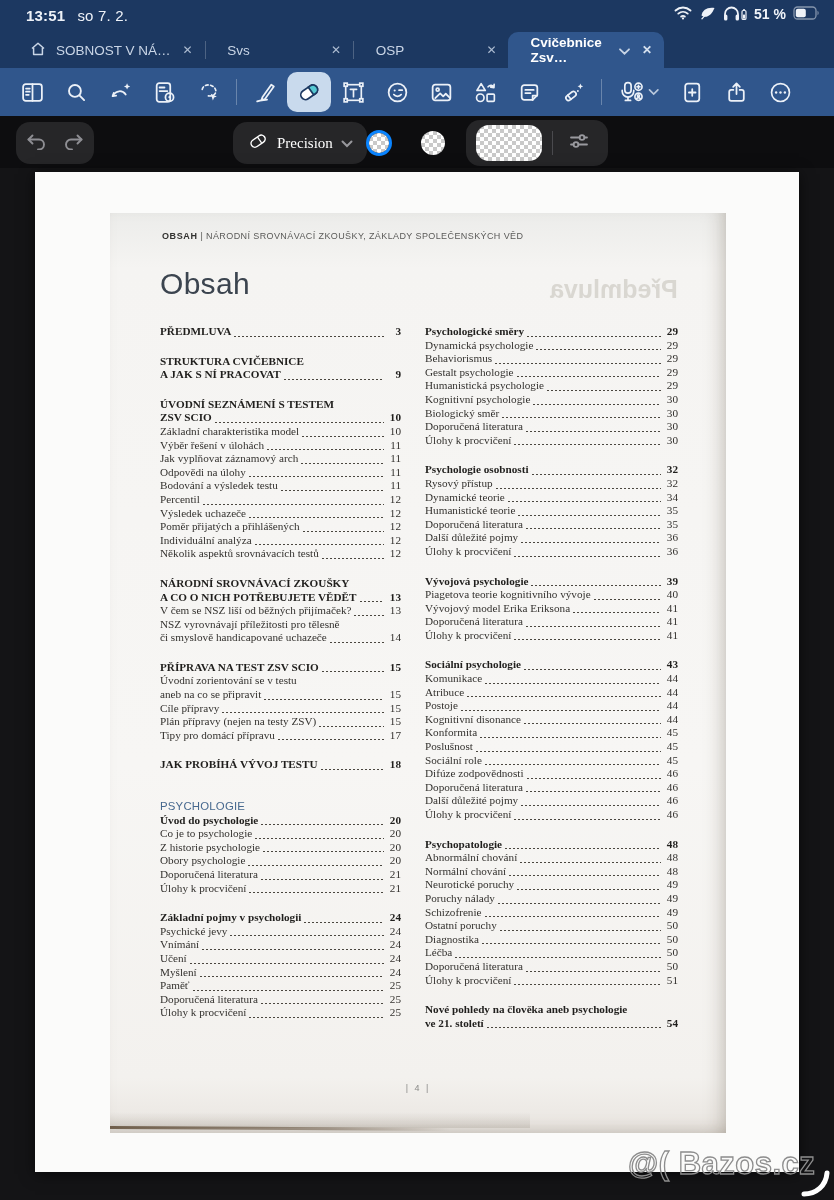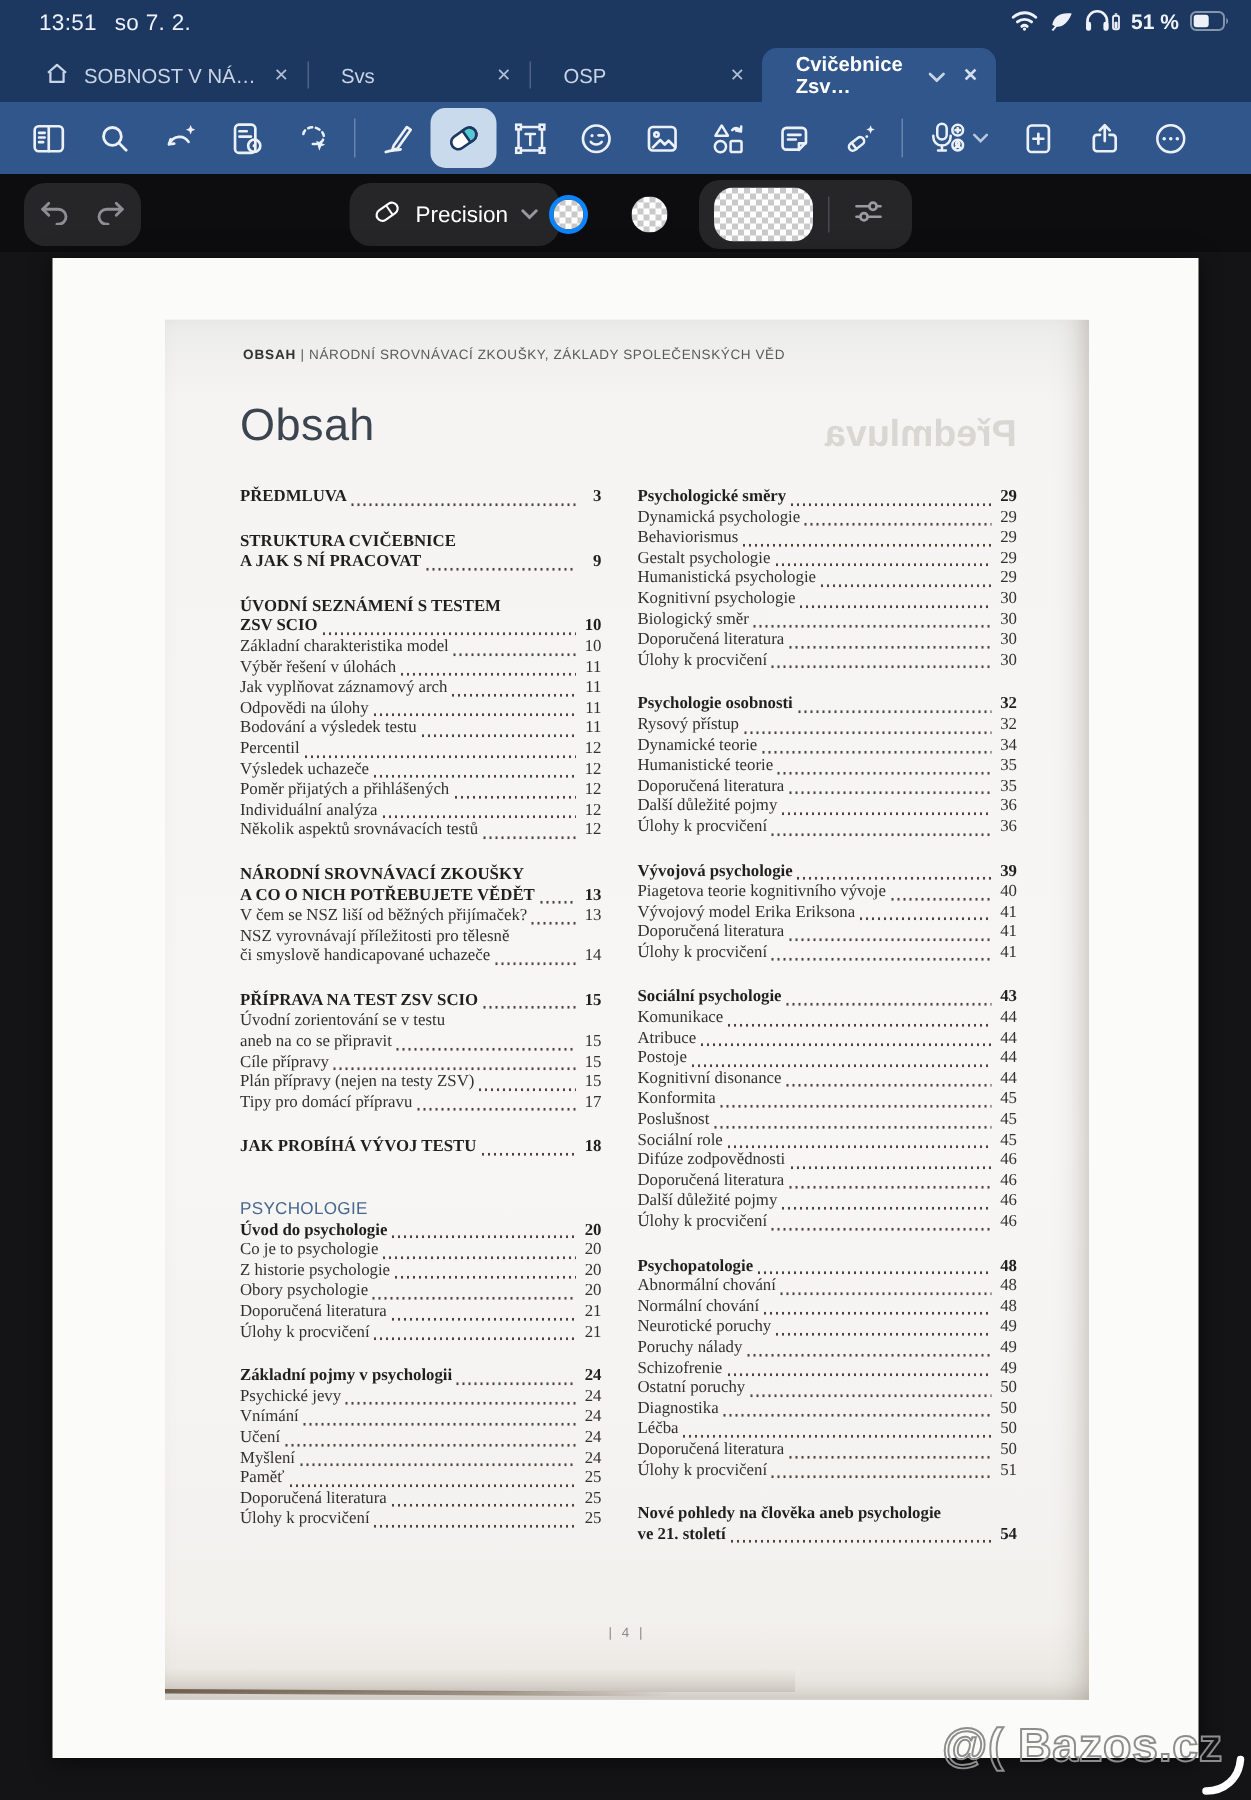--- a/index.html
+++ b/index.html
@@ -3,22 +3,22 @@
 <meta charset="utf-8">
 <style>
   * { margin:0; padding:0; box-sizing:border-box; }
   html,body { width:834px; height:1200px; overflow:hidden; background:#000; }
   body { font-family:"Liberation Sans", sans-serif; position:relative; }
 
   
   .chrome { position:absolute; left:0; top:0; width:834px; height:68px; background:#1c3861; }
   .status-bar { position:absolute; left:0; top:0; width:834px; height:32px; color:#eef2f8; }
   .sb-left { position:absolute; left:26px; top:7px; font-size:15px; letter-spacing:.2px; }
-  .sb-left b { font-weight:400; margin-right:12px; }
-  .sb-right { position:absolute; right:14px; top:6px; display:flex; align-items:center; gap:7px; }
+  .sb-left b { font-weight:700; margin-right:12px; }
+  .sb-right { position:absolute; right:14px; top:6px; display:flex; align-items:flex-start; gap:7px; }
   .sb-right svg { display:block; }
   .pct { font-size:14px; font-weight:600; color:#f0f4fa; }
 
   .tab-bar { position:absolute; left:0; top:32px; width:664px; height:36px; display:flex; }
   .tab { position:relative; display:flex; align-items:center; height:36px; color:#c9d5e6; font-size:13.5px; }
   .tab .x { margin-left:auto; color:#aebdd2; font-size:12px; padding:0 12px; }
   .tab-sep { width:1px; height:18px; background:rgba(255,255,255,.22); align-self:center; }
   .tab1 { width:218px; padding-left:30px; }
   .tab1 .label { margin-left:10px; white-space:nowrap; overflow:hidden; }
   .tab2 { width:198px; padding-left:22px; }
@@ -29,21 +29,21 @@
 
   
   .toolbar { position:absolute; left:0; top:68px; width:834px; height:48px; background:#30568c; display:flex; align-items:center; padding:0 10px; }
   .tbtn { width:44px; height:40px; display:flex; align-items:center; justify-content:center; border-radius:10px; flex:0 0 auto; }
   .tbtn svg { display:block; }
   .tbtn.active { background:#c9daed; }
   .tool-sep { width:1px; height:26px; background:rgba(255,255,255,.28); margin:0 6px; flex:0 0 auto; }
 
   
   .anno-bar { position:absolute; left:0; top:116px; width:834px; height:52px; background:#0d0d0f; }
-  .pill { position:absolute; background:#262628; border-radius:14px; display:flex; align-items:center; }
+  .pill { position:absolute; background:#262628; border-radius:14px; display:flex; align-items:center;font-family:Liberation Serif, serif; }
   .undo-pill { left:16px; top:6px; width:78px; height:42px; justify-content:center; gap:16px; }
   .mode-pill { left:233px; top:6px; height:42px; padding:0 14px; gap:8px; }
   .mode-label { color:#fff; font-size:15px; }
   .checker { background:repeating-conic-gradient(#c9c9c9 0% 25%, #ffffff 0% 50%) 0 0 / 8px 8px; }
   .c-sel { position:absolute; left:366px; top:14px; width:26px; height:26px; border-radius:50%; border:3px solid #0a84ff; }
   .c-plain { position:absolute; left:421px; top:15px; width:24px; height:24px; border-radius:50%; }
   .size-pill { left:466px; top:4px; width:142px; height:46px; padding:0 10px; gap:10px; }
   .big-shape { width:66px; height:36px; border-radius:13px; }
   .vsep { width:1px; height:24px; background:#4a4a4e; }
 

